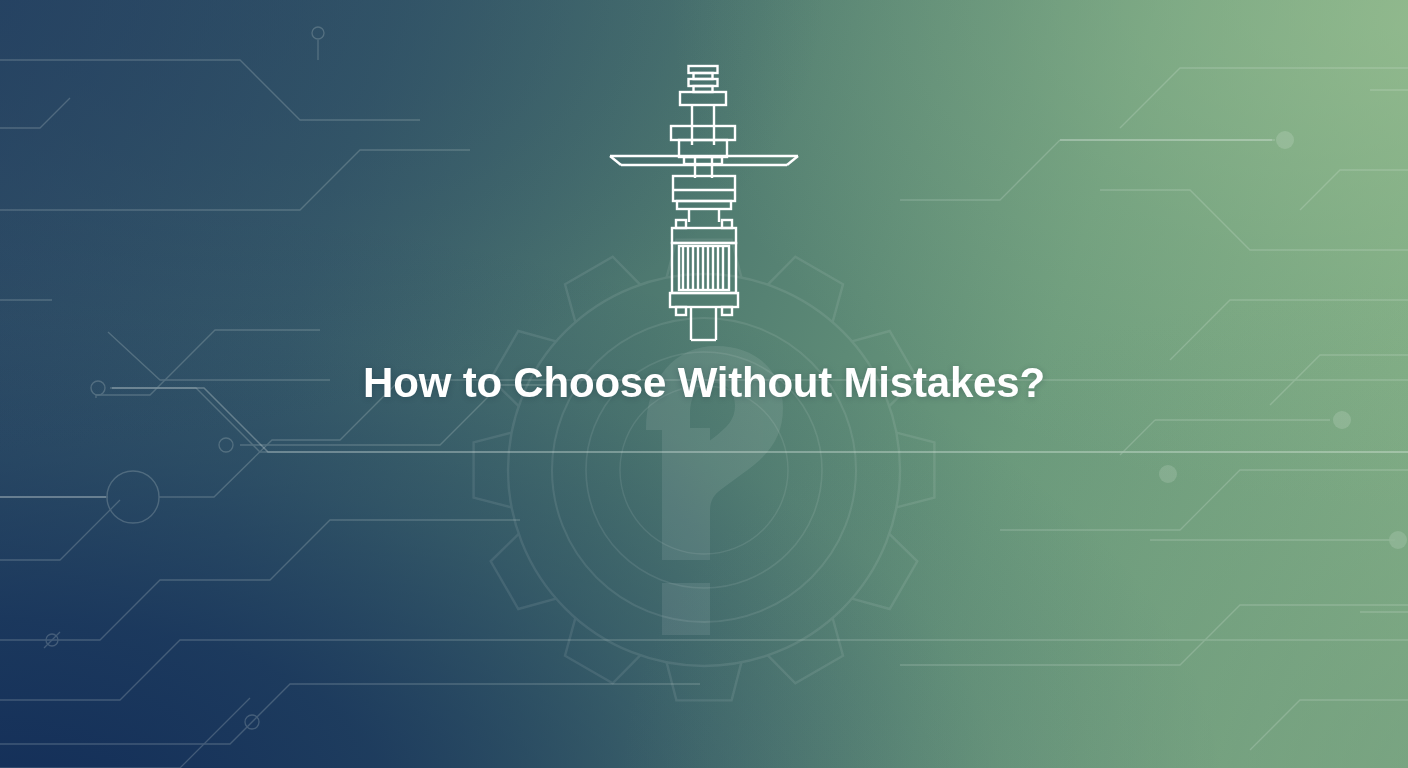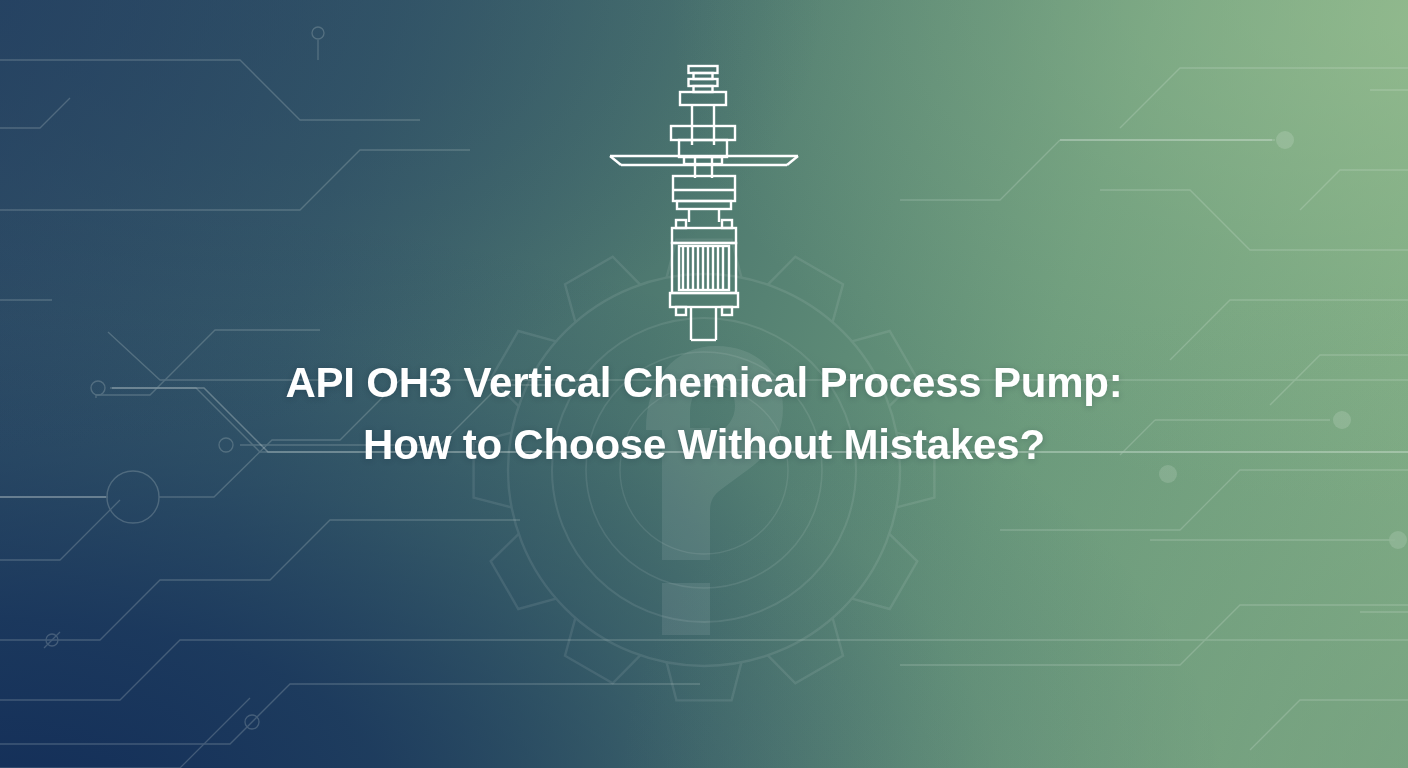--- a/index.html
+++ b/index.html
@@ -292,18 +292,17 @@
       <rect x="722" y="307" width="10" height="8"></rect>
 
       <path d="M 691,307 L 691,340"></path>
       <path d="M 716,307 L 716,340"></path>
       <path d="M 691,340 L 716,340"></path>
     </g>
   </svg>
 
   <div id="title-layer" class="layer">
     <div class="title-block">
-      <span class="title-line">API OH3 Vertical Chemical Process Pump:</span>
       <span class="title-line">How to Choose Without Mistakes?</span>
     </div>
   </div>
 
 </div>
 
 </body></html>

